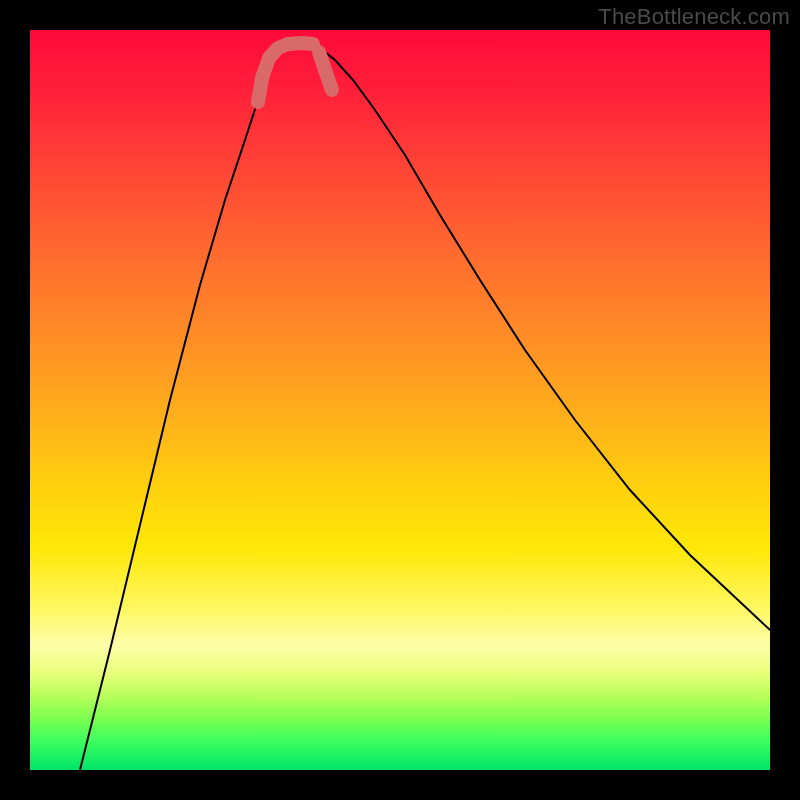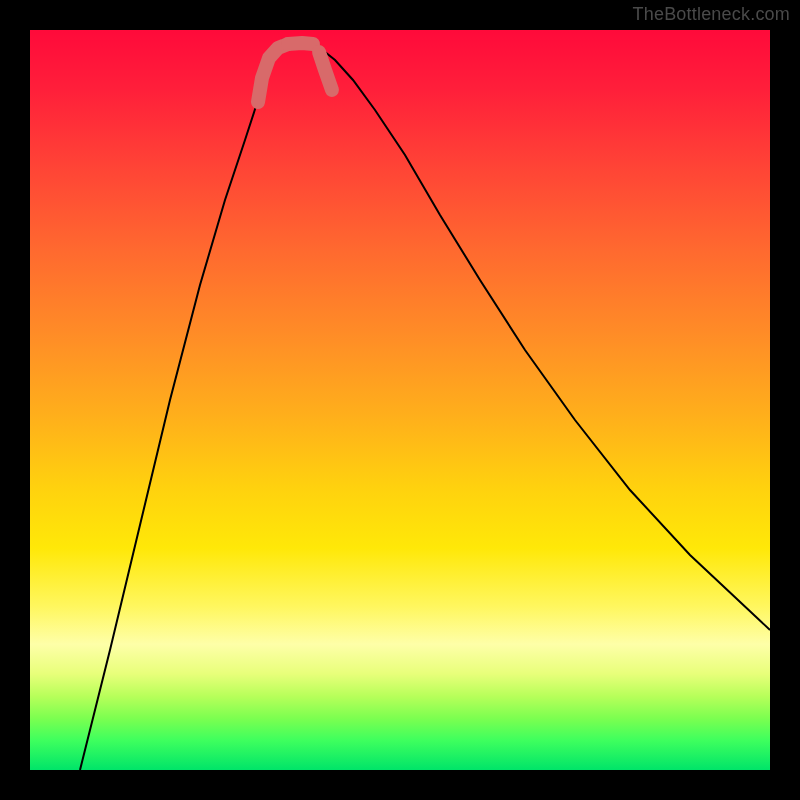--- a/index.html
+++ b/index.html
@@ -41,21 +41,21 @@
       #7cff50 93%,
       #3eff5e 96%,
       #00e469 100%
     );
   }
   .watermark {
     position: absolute;
     top: 4px;
     right: 10px;
     color: #4a4a4a;
-    font-size: 18px;
+    font-size: 22px;
     font-weight: 500;
     letter-spacing: 0.2px;
     user-select: none;
   }
   svg.curve {
     position: absolute;
     top: 0;
     left: 0;
     width: 740px;
     height: 740px;

